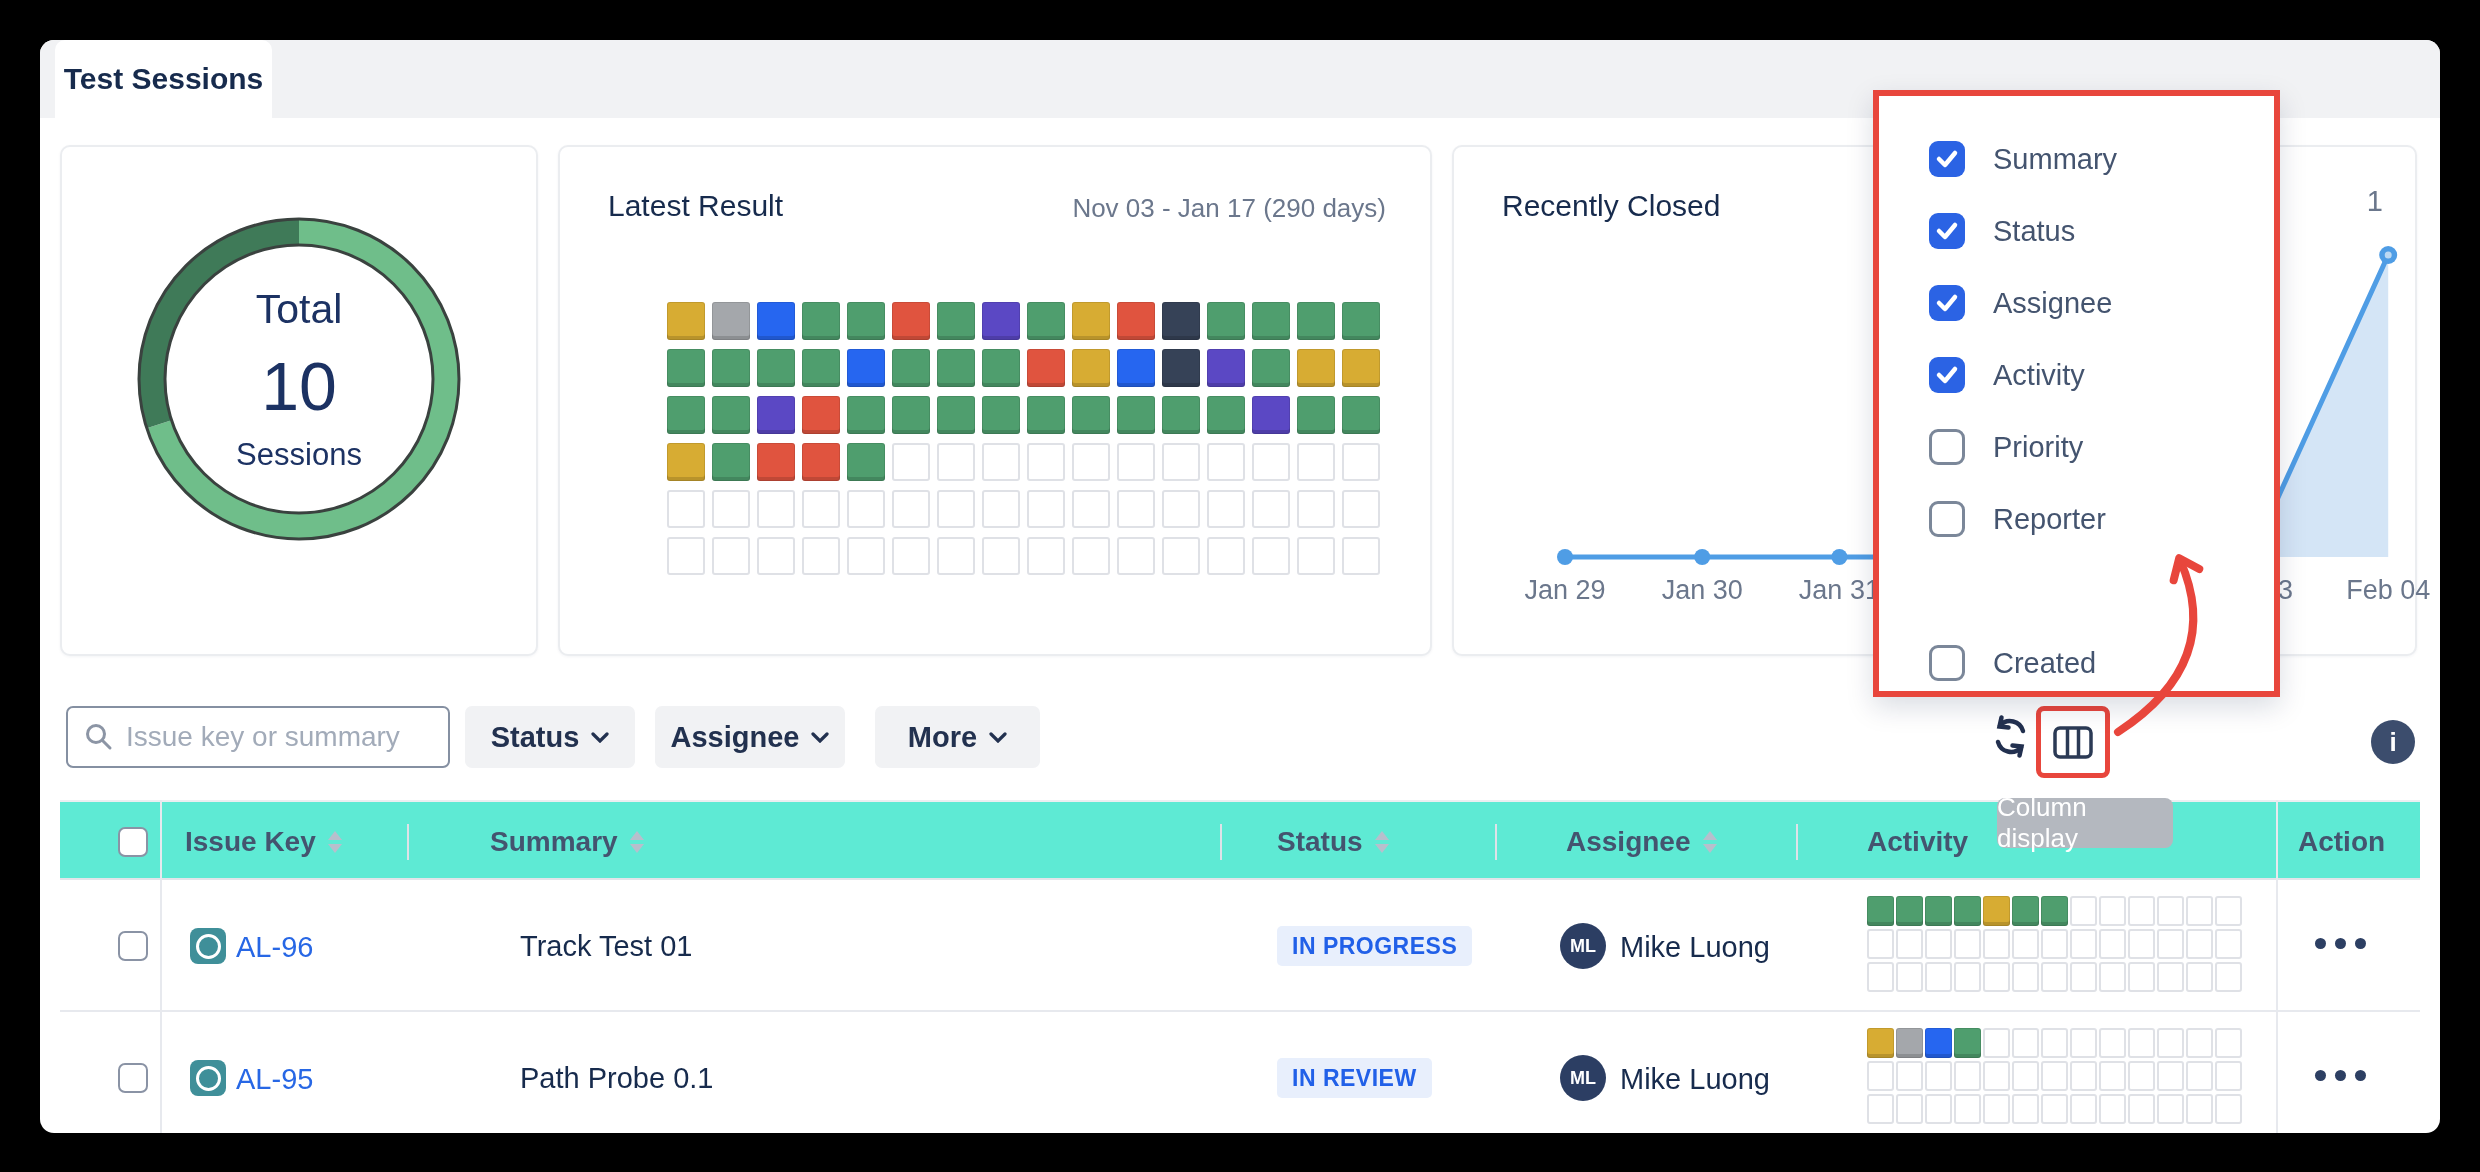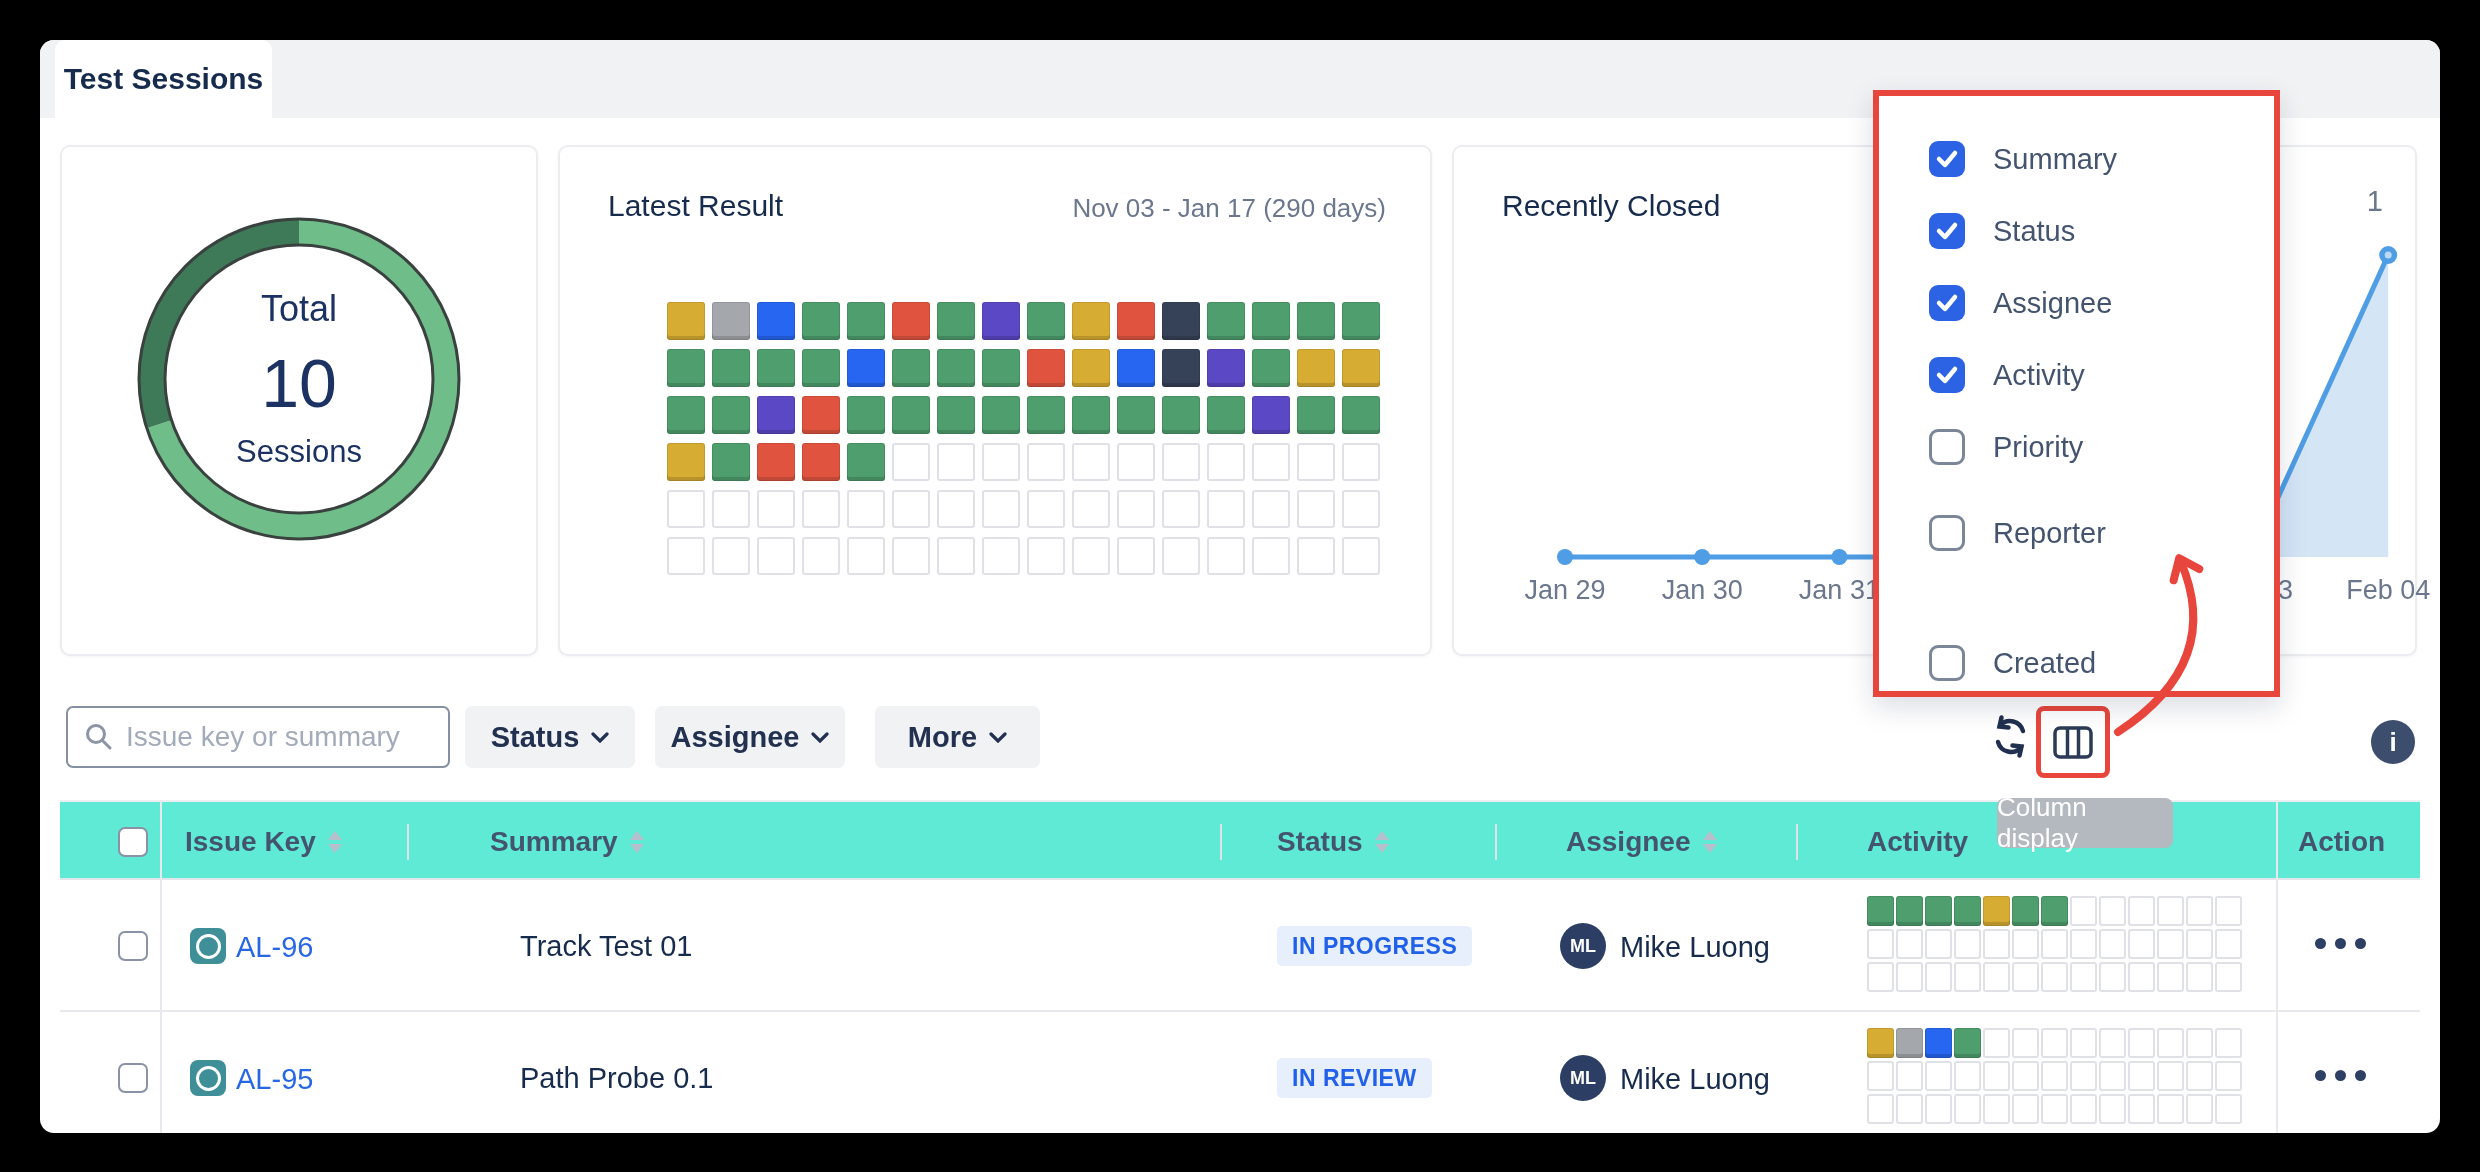--- a/index.html
+++ b/index.html
@@ -7,21 +7,21 @@
   .frame{position:absolute;left:40px;top:40px;width:2400px;height:1093px;background:#fff;border-radius:14px;overflow:hidden;}
   .tabbar{position:absolute;left:0;top:0;width:2400px;height:78px;background:#f1f2f4;}
   .tab-active{position:absolute;left:15px;top:0;width:217px;height:78px;background:#fff;border-radius:10px 10px 0 0;
     display:flex;align-items:center;justify-content:center;font-size:30px;font-weight:700;color:#172b4d;}
   .card{position:absolute;background:#fff;border:2px solid #ebedf0;border-radius:10px;box-shadow:0 1px 3px rgba(23,43,77,.05);box-sizing:border-box;}
   .card-title{position:absolute;left:48px;top:42px;font-size:30px;font-weight:500;color:#172b4d;}
   .date-range{position:absolute;right:44px;top:46px;font-size:26px;color:#6b778c;}
   .ymax{position:absolute;right:32px;top:38px;font-size:29px;color:#6b778c;}
   .donut-text{position:absolute;left:67px;top:62px;width:340px;height:340px;display:flex;flex-direction:column;
     align-items:center;justify-content:center;color:#1c3263;}
-  .donut-text .t1{font-size:36px;}
+  .donut-text .t1{font-size:41px;}
   .donut-text .t2{font-size:68px;margin:14px 0 12px 0;}
   .donut-text .t3{font-size:31px;}
   .xlab{position:absolute;width:130px;text-align:center;font-size:27px;color:#6b778c;top:428px;}
   
   .search{position:absolute;left:26px;top:666px;width:384px;height:62px;border:2px solid #8590a2;border-radius:7px;
     box-sizing:border-box;display:flex;align-items:center;background:#fff;}
   .search input{border:none;outline:none;font-size:28px;color:#172b4d;width:300px;margin-left:8px;font-family:"Liberation Sans",sans-serif;background:transparent;}
   .search input::placeholder{color:#a2abb9;}
   .fbtn{position:absolute;top:666px;height:62px;background:#f1f2f4;border-radius:7px;display:flex;align-items:center;
     justify-content:center;gap:12px;font-size:29px;font-weight:600;color:#22314f;cursor:pointer;}
@@ -472,21 +472,21 @@
           <svg width="26" height="26">
             <path d="M5 13 L11 19 L21 7" stroke="#fff" stroke-width="4.5" fill="none" stroke-linecap="round" stroke-linejoin="round"></path>
           </svg>
         </div>
         <span class="mlabel">Activity</span>
       </div>
       <div class="mitem" style="top: 315px;">
         <div class="cb off"></div>
         <span class="mlabel">Priority</span>
       </div>
-      <div class="mitem" style="top: 401px; text-align: center;">
+      <div class="mitem" style="top: 387px; text-align: center;">
         <div class="cb off"></div>
         <span class="mlabel">Reporter</span>
       </div>
       <div class="mitem" style="top: 531px;">
         <div class="cb off"></div>
         <span class="mlabel">Created</span>
       </div>
     </div>
 
   <svg class="arrow-svg">

